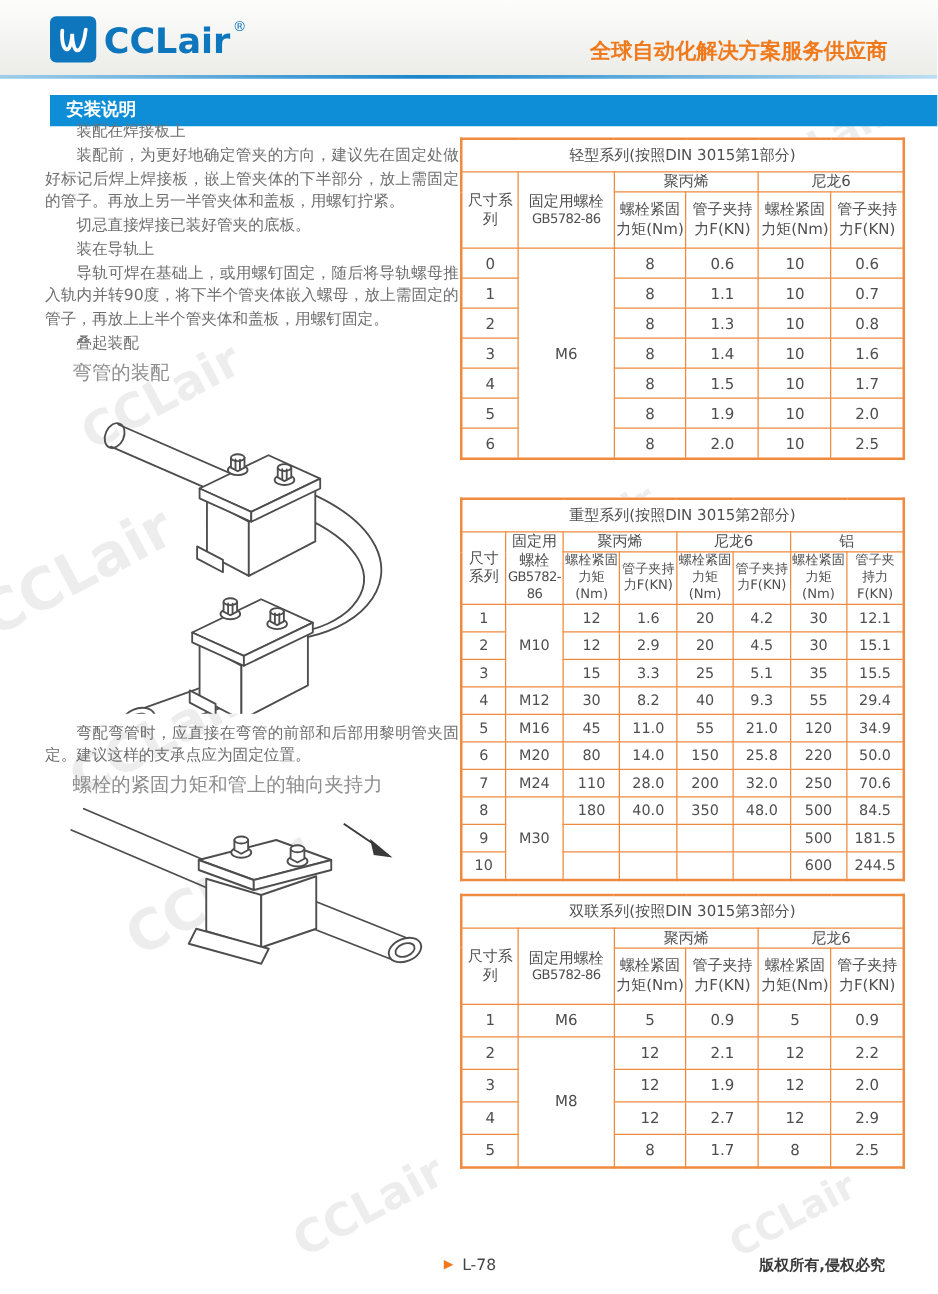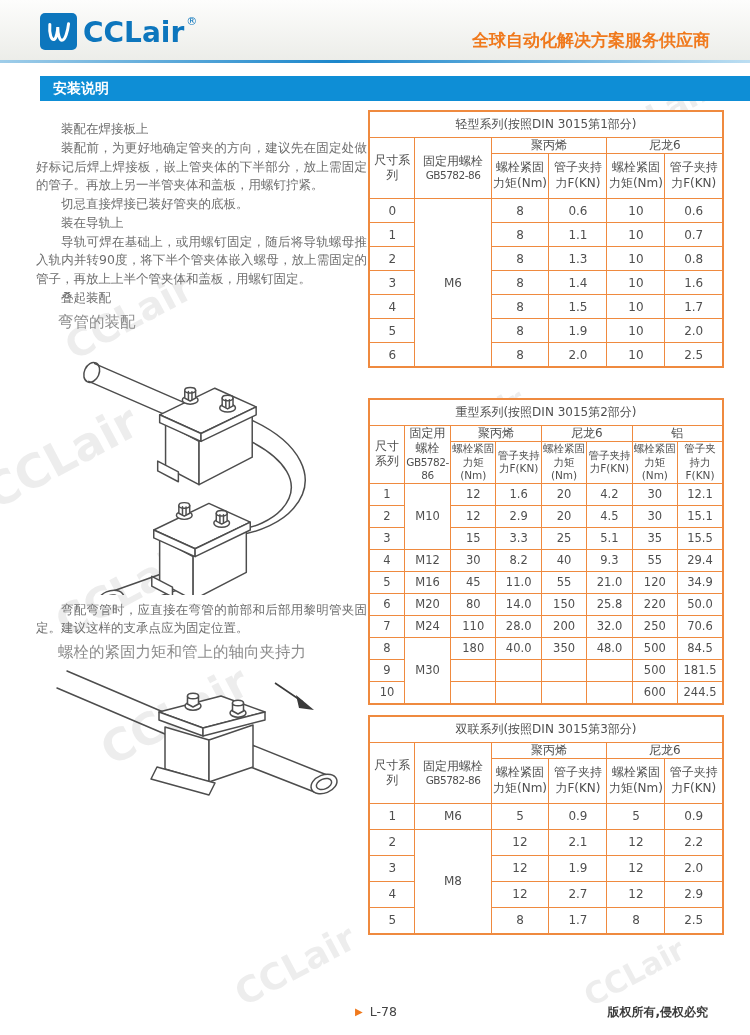--- a/index.html
+++ b/index.html
@@ -13,21 +13,21 @@
   .logo{position:absolute;left:40px;top:13px;display:flex;align-items:flex-start;}
   .logo-box{width:37px;height:37px;background:#0d76bd;border-radius:5px;
             display:flex;align-items:center;justify-content:center;}
   .logo-name{color:#0d76bd;font-size:28px;font-weight:bold;margin-left:6px;line-height:40px;}
   .logo-reg{color:#0d76bd;font-size:11px;margin-left:2px;margin-top:2px;}
   .tagline{position:absolute;right:40px;top:29px;color:#f0791c;font-size:17px;font-weight:bold;}
   
   .section-bar{position:absolute;left:40px;top:76px;width:744px;height:25px;background:#0e8ed6;}
   .section-bar span{color:#fff;font-size:14px;font-weight:bold;line-height:25px;padding-left:13px;display:inline-block;}
   
-  .left-col{position:absolute;left:36px;top:120px;width:331px;}
+  .left-col{position:absolute;left:36px;top:96px;width:331px;}
   .left-col p{margin:0;font-size:12.5px;color:#6e6e6e;line-height:1.5;
               text-align:justify;text-indent:2em;}
   .left-col h3{font-size:15.5px;color:#8d8d8d;font-weight:normal;
                margin:4px 0 4px;padding-left:22px;}
   .note{margin-top:6px !important;}
   .diag{display:block;margin:2px auto 0 auto;}
   
   .right-col{position:absolute;left:368px;top:110px;width:356px;}
   table.tbl{border-collapse:collapse;width:356px;table-layout:fixed;background:#fff;
             border:2px solid #ef8a3f;}

